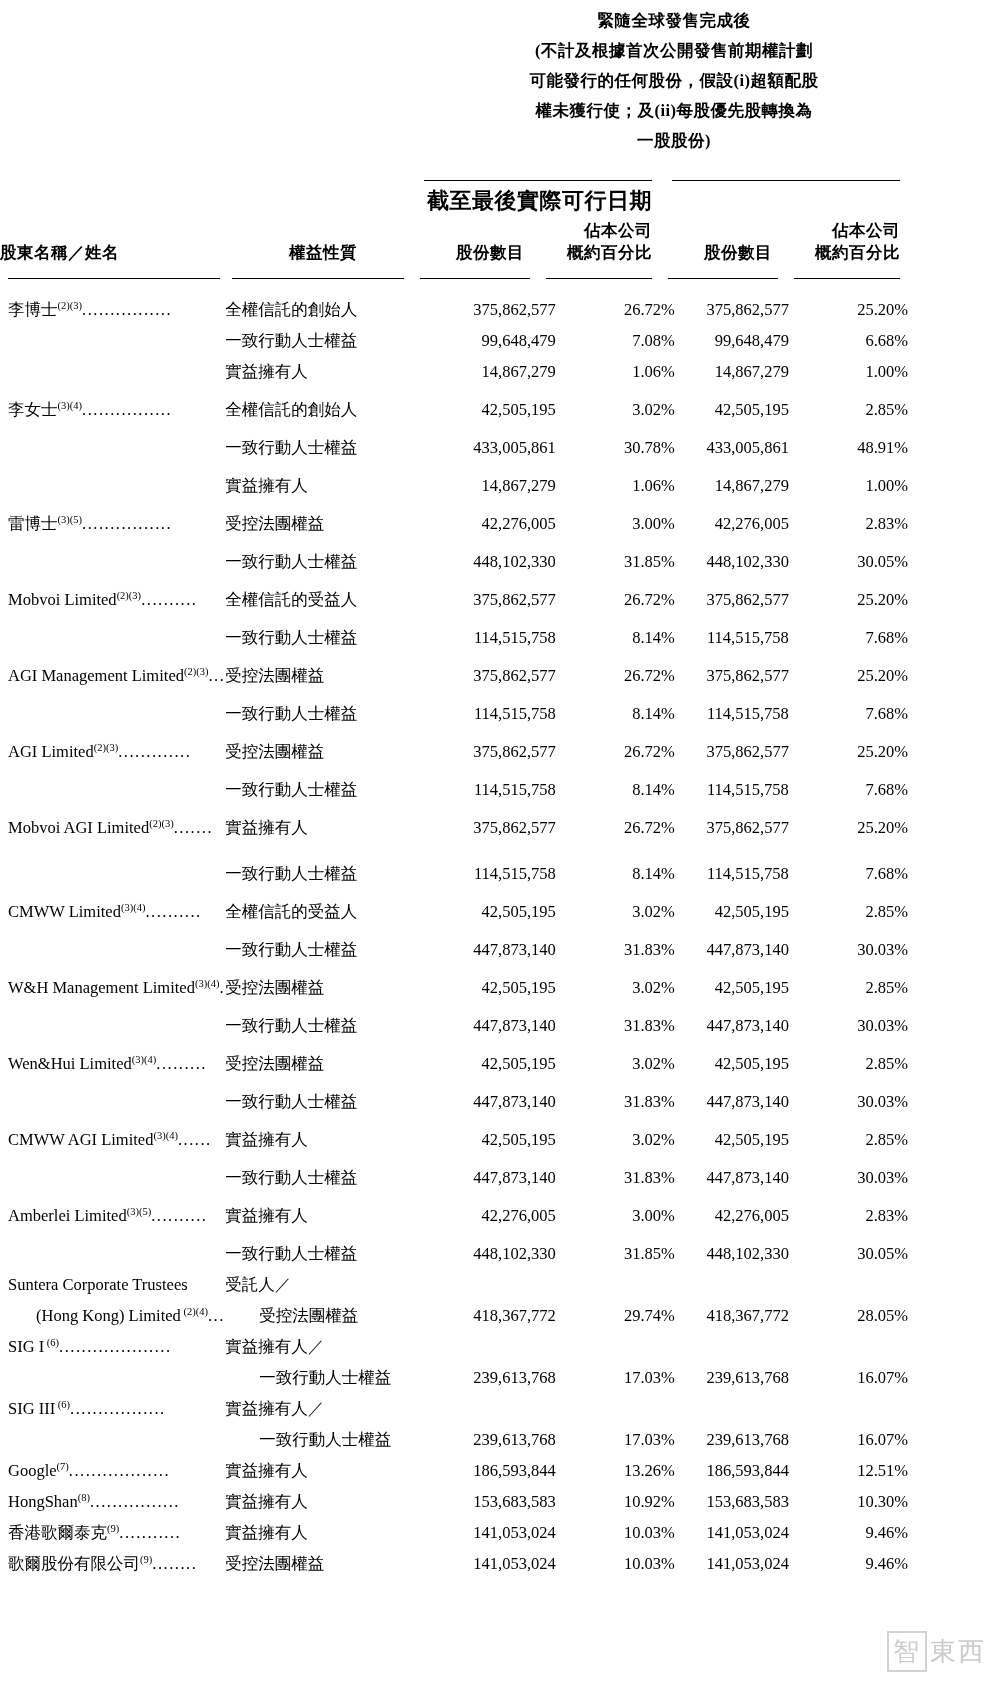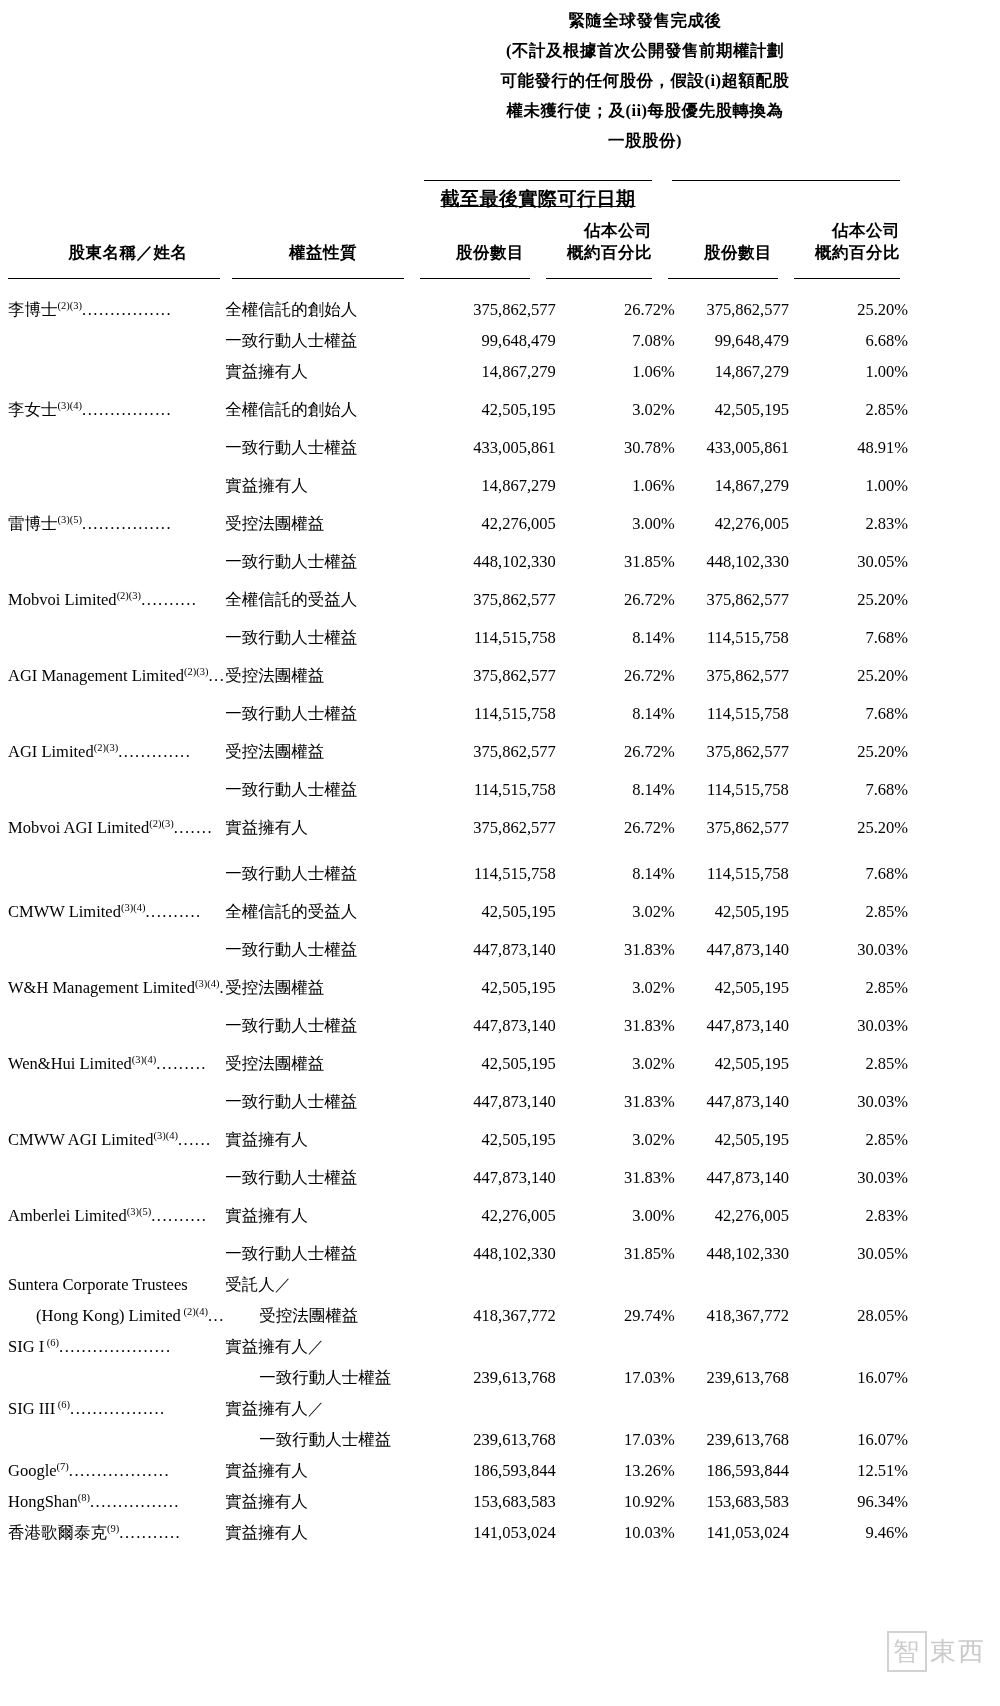--- a/index.html
+++ b/index.html
@@ -15,20 +15,21 @@
     position:relative;
     width:1000px;
     height:1706px;
     box-sizing:border-box;
     padding:0;
   }
 
   
   .top-head{
     padding-top:6px;
+    padding-left:29px;
   }
   .head-lines{
     width:1000px;
     text-align:center;
   }
   .head-lines .hl{
     display:block;
     font-size:16.5px;
     font-weight:bold;
     line-height:30px;
@@ -47,43 +48,42 @@
   .rule{
     position:absolute;
     height:1px;
     background:#000;
   }
   .rule.r1{ left:424px; width:228px; top:18px;}
   .rule.r2{ left:672px; width:228px; top:18px;}
   .chlabel{
     position:absolute;
     top:24px;
-    font-size:19px;
+    font-size:22px;
     font-weight:bold;
-    text-align:center;
+    text-align:right;
     letter-spacing:0.5px;
-    text-decoration:underline;
   }
   .chlabel.c1{ left:424px; width:228px;}
   .chlabel.c2{ left:672px; width:228px;}
 
   
   .subheads{
     position:relative;
     height:60px;
   }
   .sub{
     position:absolute;
     font-size:16.5px;
     font-weight:bold;
     text-align:center;
     line-height:22px;
     letter-spacing:0.5px;
   }
-  .sub.s-name{ left:23px; top:24px; width:210px; text-align:center;}
+  .sub.s-name{ left:0; top:24px; width:210px; text-align:left;}
   .sub.s-nature{ left:228px; top:24px; width:190px; text-align:center;}
   .sub.s-sh1{ left:404px; top:24px; width:120px; text-align:right;}
   .sub.s-pc1{ left:520px; top:2px; width:132px; text-align:right;}
   .sub.s-sh2{ left:652px; top:24px; width:120px; text-align:right;}
   .sub.s-pc2{ left:768px; top:2px; width:132px; text-align:right;}
 
   .headrules{
     position:relative;
     height:6px;
   }
@@ -520,32 +520,42 @@
           <td class="pct">12.51%</td>
         </tr>
         <tr class="short">
           <td class="name">
             <span class="nm-wrap">HongShan<sup>(8)</sup><span class="dots">................</span></span>
           </td>
           <td class="nature">實益擁有人</td>
           <td class="num">153,683,583</td>
           <td class="pct">10.92%</td>
           <td class="num">153,683,583</td>
-          <td class="pct">96.34%</td>
+          <td class="pct">10.30%</td>
         </tr>
         <tr class="short">
           <td class="name">
             <span class="nm-wrap">香港歌爾泰克<sup>(9)</sup><span class="dots">...........</span></span>
           </td>
           <td class="nature">實益擁有人</td>
           <td class="num">141,053,024</td>
           <td class="pct">10.03%</td>
           <td class="num">141,053,024</td>
           <td class="pct">9.46%</td>
         </tr>
+        <tr class="short">
+          <td class="name">
+            <span class="nm-wrap">歌爾股份有限公司<sup>(9)</sup><span class="dots">........</span></span>
+          </td>
+          <td class="nature">受控法團權益</td>
+          <td class="num">141,053,024</td>
+          <td class="pct">10.03%</td>
+          <td class="num">141,053,024</td>
+          <td class="pct">9.46%</td>
+        </tr>
       </tbody>
   </table>
 
   <div class="watermark">
     <span class="wm-box">智</span><span>東西</span>
   </div>
 
 </div>
 
 </body></html>

